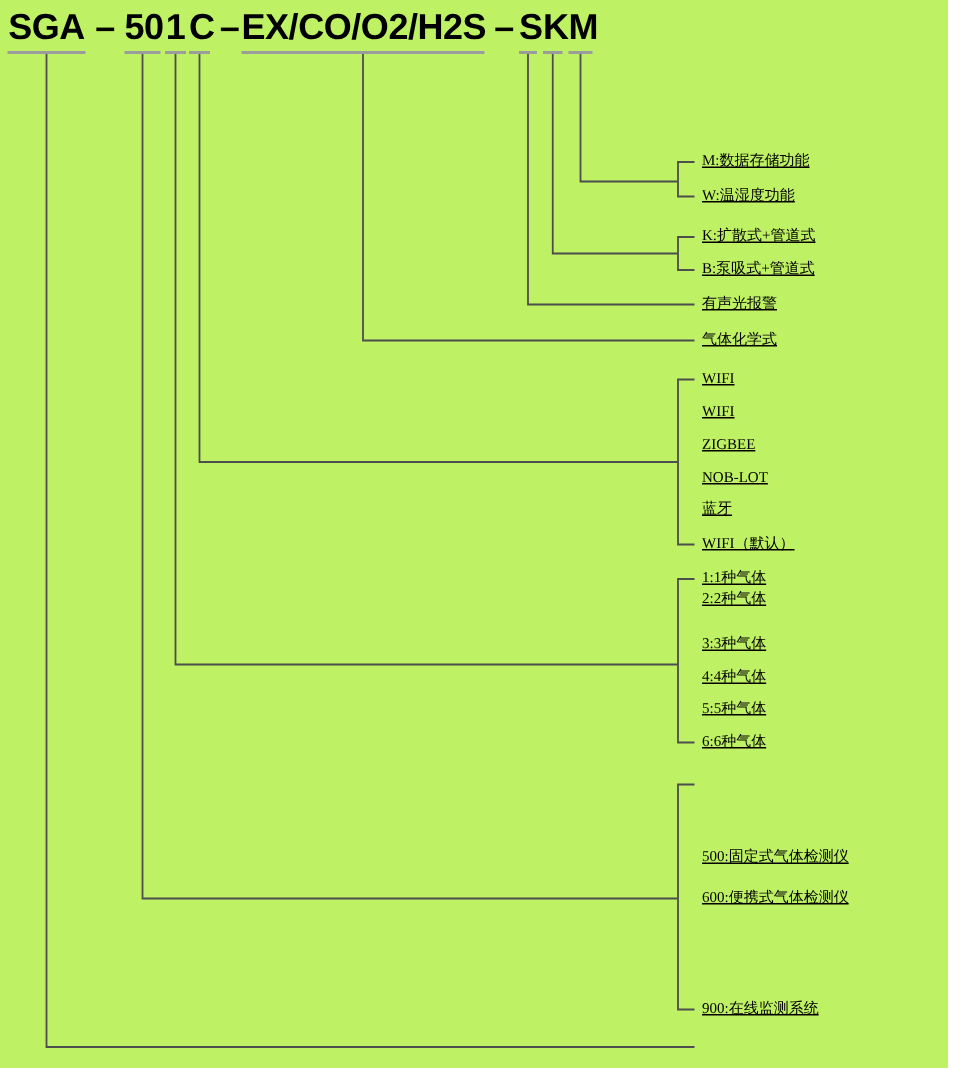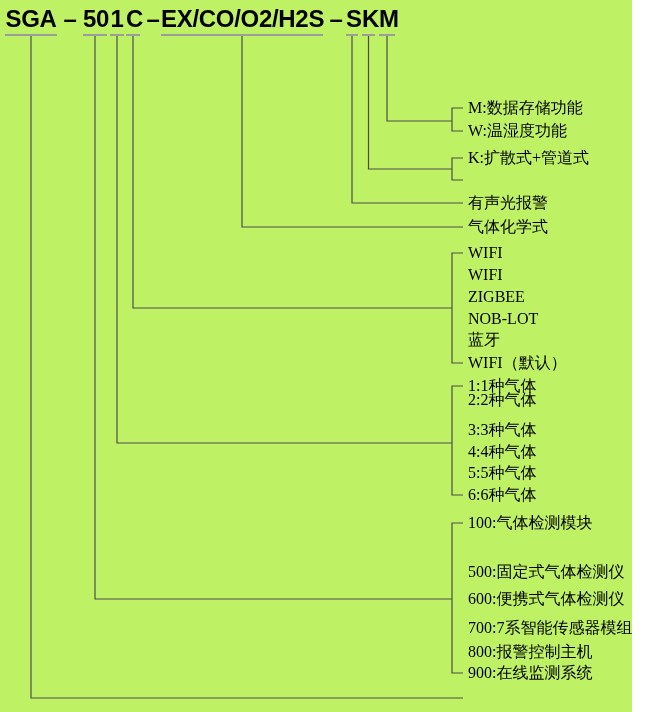--- a/index.html
+++ b/index.html
@@ -43,23 +43,24 @@
     fill: none;
     stroke: var(--line, #4d4d4d);
     stroke-width: 1.2;
   }
   
   .lbl {
     position: absolute;
     left: 468px;
     height: 20px;
     line-height: 20px;
-    font-size: 16px;
+    font-size: 10px;
     white-space: nowrap;
     color: var(--text, #000000);
+    text-decoration: underline;
   }
 </style>
 </head>
 <body>
 
 <div class="stage">
 
   <div class="model-code">
     <span class="seg u" style="left:5px;   width:52px">SGA</span>
     <span class="seg" style="left:61px;  width:18px">–</span>
@@ -87,39 +88,37 @@
     <path d="M463 158 H452 V180 H463"></path>
     <path d="M463 253 H452 V363 H463"></path>
     <path d="M463 386 H452 V495 H463"></path>
     <path d="M463 523 H452 V673 H463"></path>
   </svg>
 
   <div class="lbl" style="top:98px">M:数据存储功能</div>
   <div class="lbl" style="top:148px">K:扩散式+管道式</div>
 
   <div class="lbl" style="top:121px">W:温湿度功能</div>
+  <div class="lbl" style="top:170px">B:泵吸式+管道式</div>
 
   <div class="lbl" style="top:193px">有声光报警</div>
   <div class="lbl" style="top:217px">气体化学式</div>
 
   <div class="lbl" style="top:243px">WIFI</div>
   <div class="lbl" style="top:265px">WIFI</div>
   <div class="lbl" style="top:287px">ZIGBEE</div>
   <div class="lbl" style="top:309px">NOB-LOT</div>
   <div class="lbl" style="top:330px">蓝牙</div>
   <div class="lbl" style="top:353px">WIFI（默认）</div>
 
   <div class="lbl" style="top:376px">1:1种气体</div>
   <div class="lbl" style="top:390px">2:2种气体</div>
   <div class="lbl" style="top:420px">3:3种气体</div>
   <div class="lbl" style="top:442px">4:4种气体</div>
   <div class="lbl" style="top:463px">5:5种气体</div>
   <div class="lbl" style="top:485px">6:6种气体</div>
 
-  <div class="lbl" style="top:513px">100:气体检测模块</div>
   <div class="lbl" style="top:562px">500:固定式气体检测仪</div>
   <div class="lbl" style="top:589px">600:便携式气体检测仪</div>
-  <div class="lbl" style="top:618px">700:7系智能传感器模组</div>
-  <div class="lbl" style="top:642px">800:报警控制主机</div>
   <div class="lbl" style="top:663px">900:在线监测系统</div>
 
 
 </div>
 
 </body></html>

